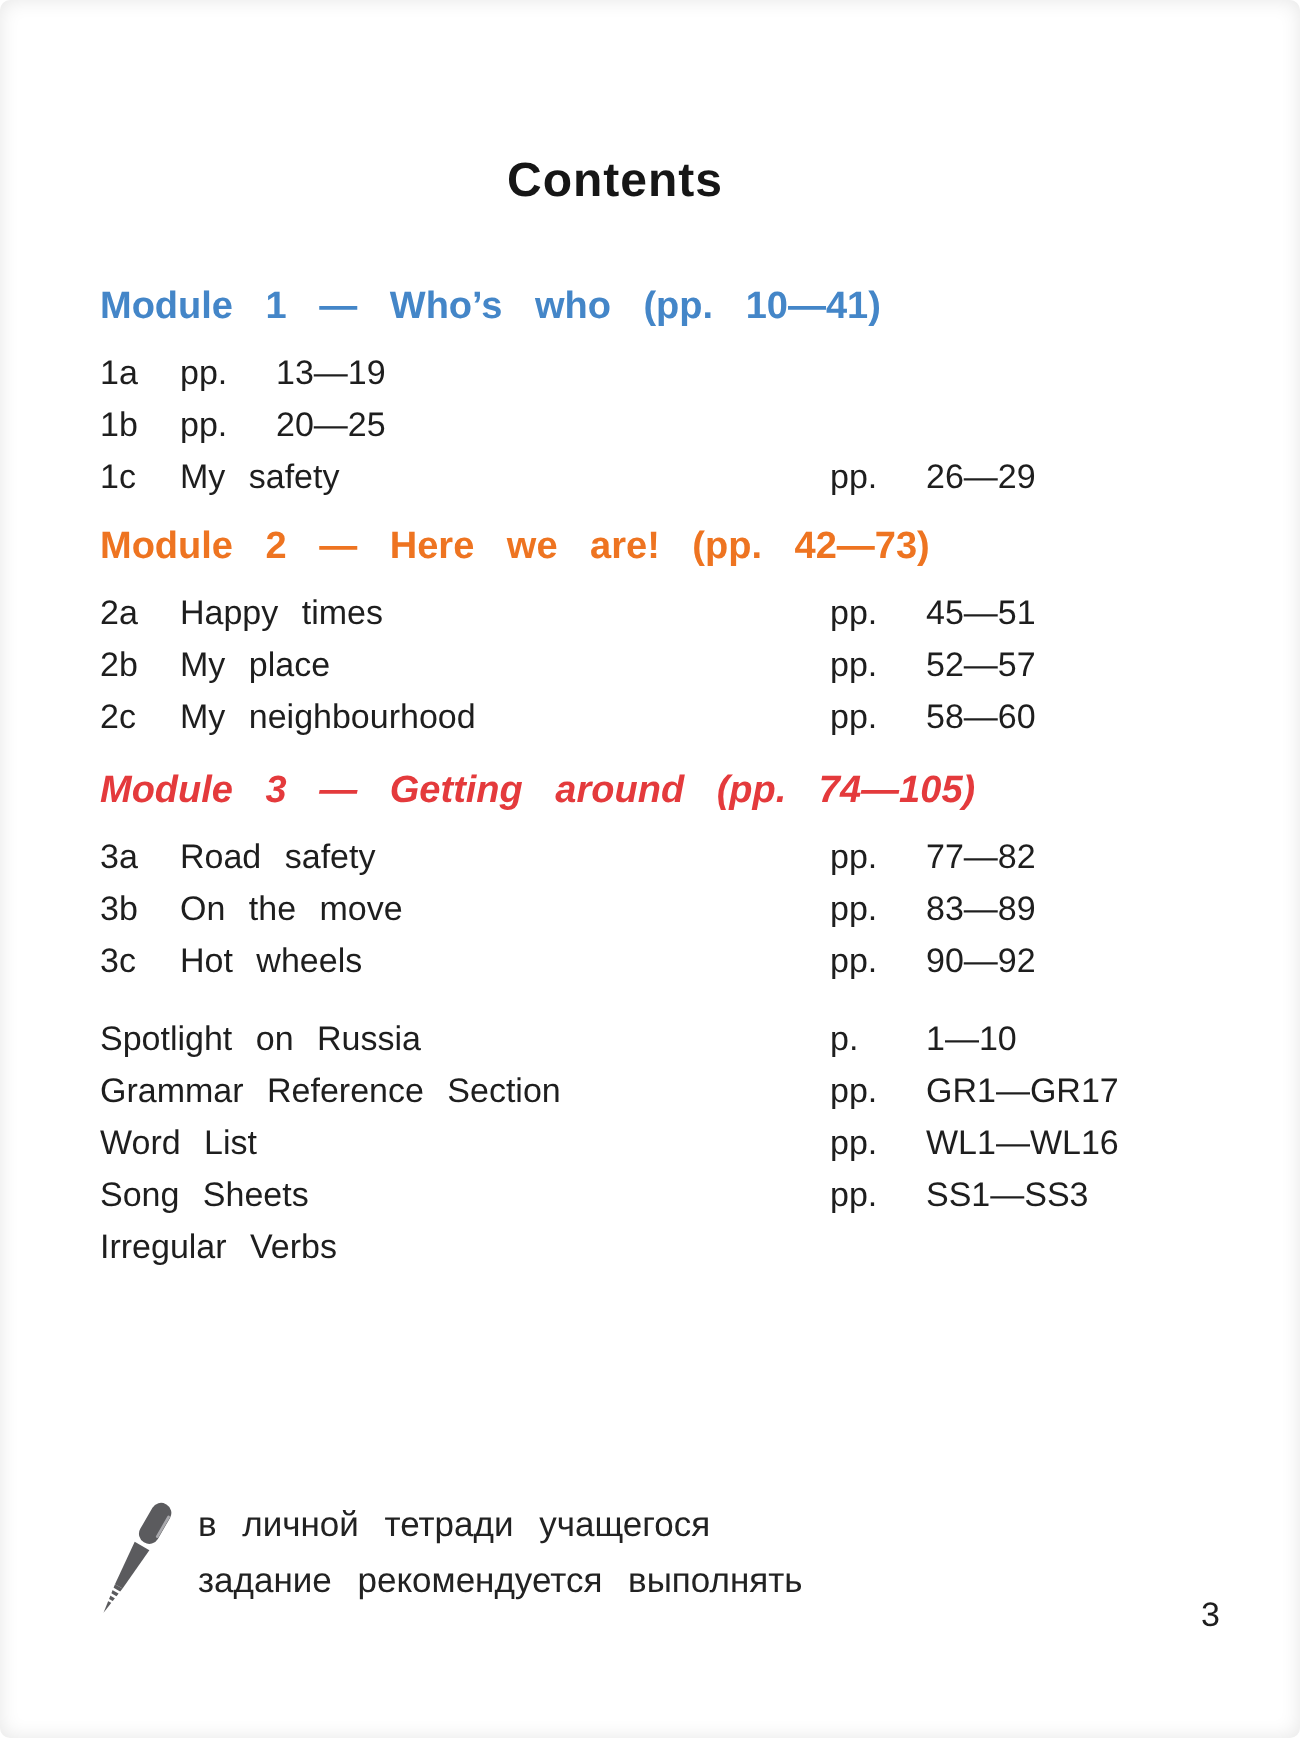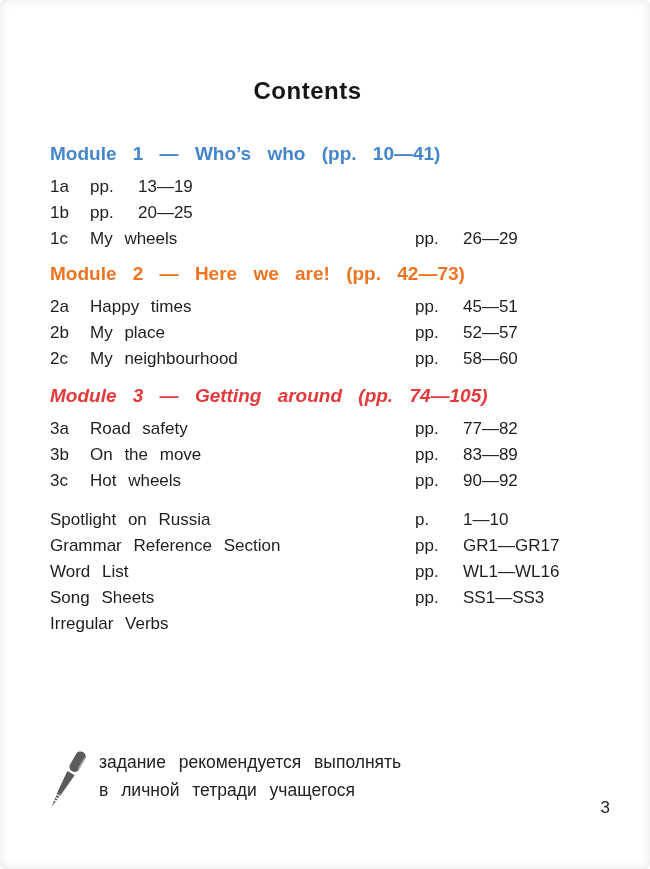--- a/index.html
+++ b/index.html
@@ -71,21 +71,21 @@
         <span class="pp">pp.</span>
         <span class="range">13—19</span>
       </div>
       <div class="row">
         <span class="num">1b</span>
         <span class="pp">pp.</span>
         <span class="range">20—25</span>
       </div>
       <div class="row">
         <span class="num">1c</span>
-        <span class="label">My wheels</span>
+        <span class="label">My safety</span>
         <span class="pp">pp.</span>
         <span class="range">26—29</span>
       </div>
     </div>
 
     <h2 class="module-heading m2">Module 2 — Here we are! (pp. 42—73)</h2>
     <div class="rows">
       <div class="row">
         <span class="num">2a</span>
         <span class="label">Happy times</span>
@@ -164,19 +164,19 @@
         <rect x="30.2" y="7" width="1.6" height="15" rx="0.8" fill="#a9a9ad"></rect>
         <rect x="20" y="28.6" width="12" height="1.8" fill="#ffffff"></rect>
         <polygon points="21,30.5 31,30.5 28.6,58 23.4,58" fill="#5b5b5e"></polygon>
         <polygon points="23.4,58 28.6,58 26,76" fill="#5b5b5e"></polygon>
         <line x1="23.2" y1="61" x2="28.8" y2="61" stroke="#ffffff" stroke-width="1.5"></line>
         <line x1="23.7" y1="64.5" x2="28.3" y2="64.5" stroke="#ffffff" stroke-width="1.5"></line>
         <line x1="24.2" y1="68" x2="27.8" y2="68" stroke="#ffffff" stroke-width="1.4"></line>
       </g>
     </svg>
     <div class="note-text">
+      <div>в личной тетради учащегося</div>
       <div>задание рекомендуется выполнять</div>
-      <div>в личной тетради учащегося</div>
     </div>
   </div>
 
   <div class="page-number">3</div>
 </div>
 
 </body></html>

